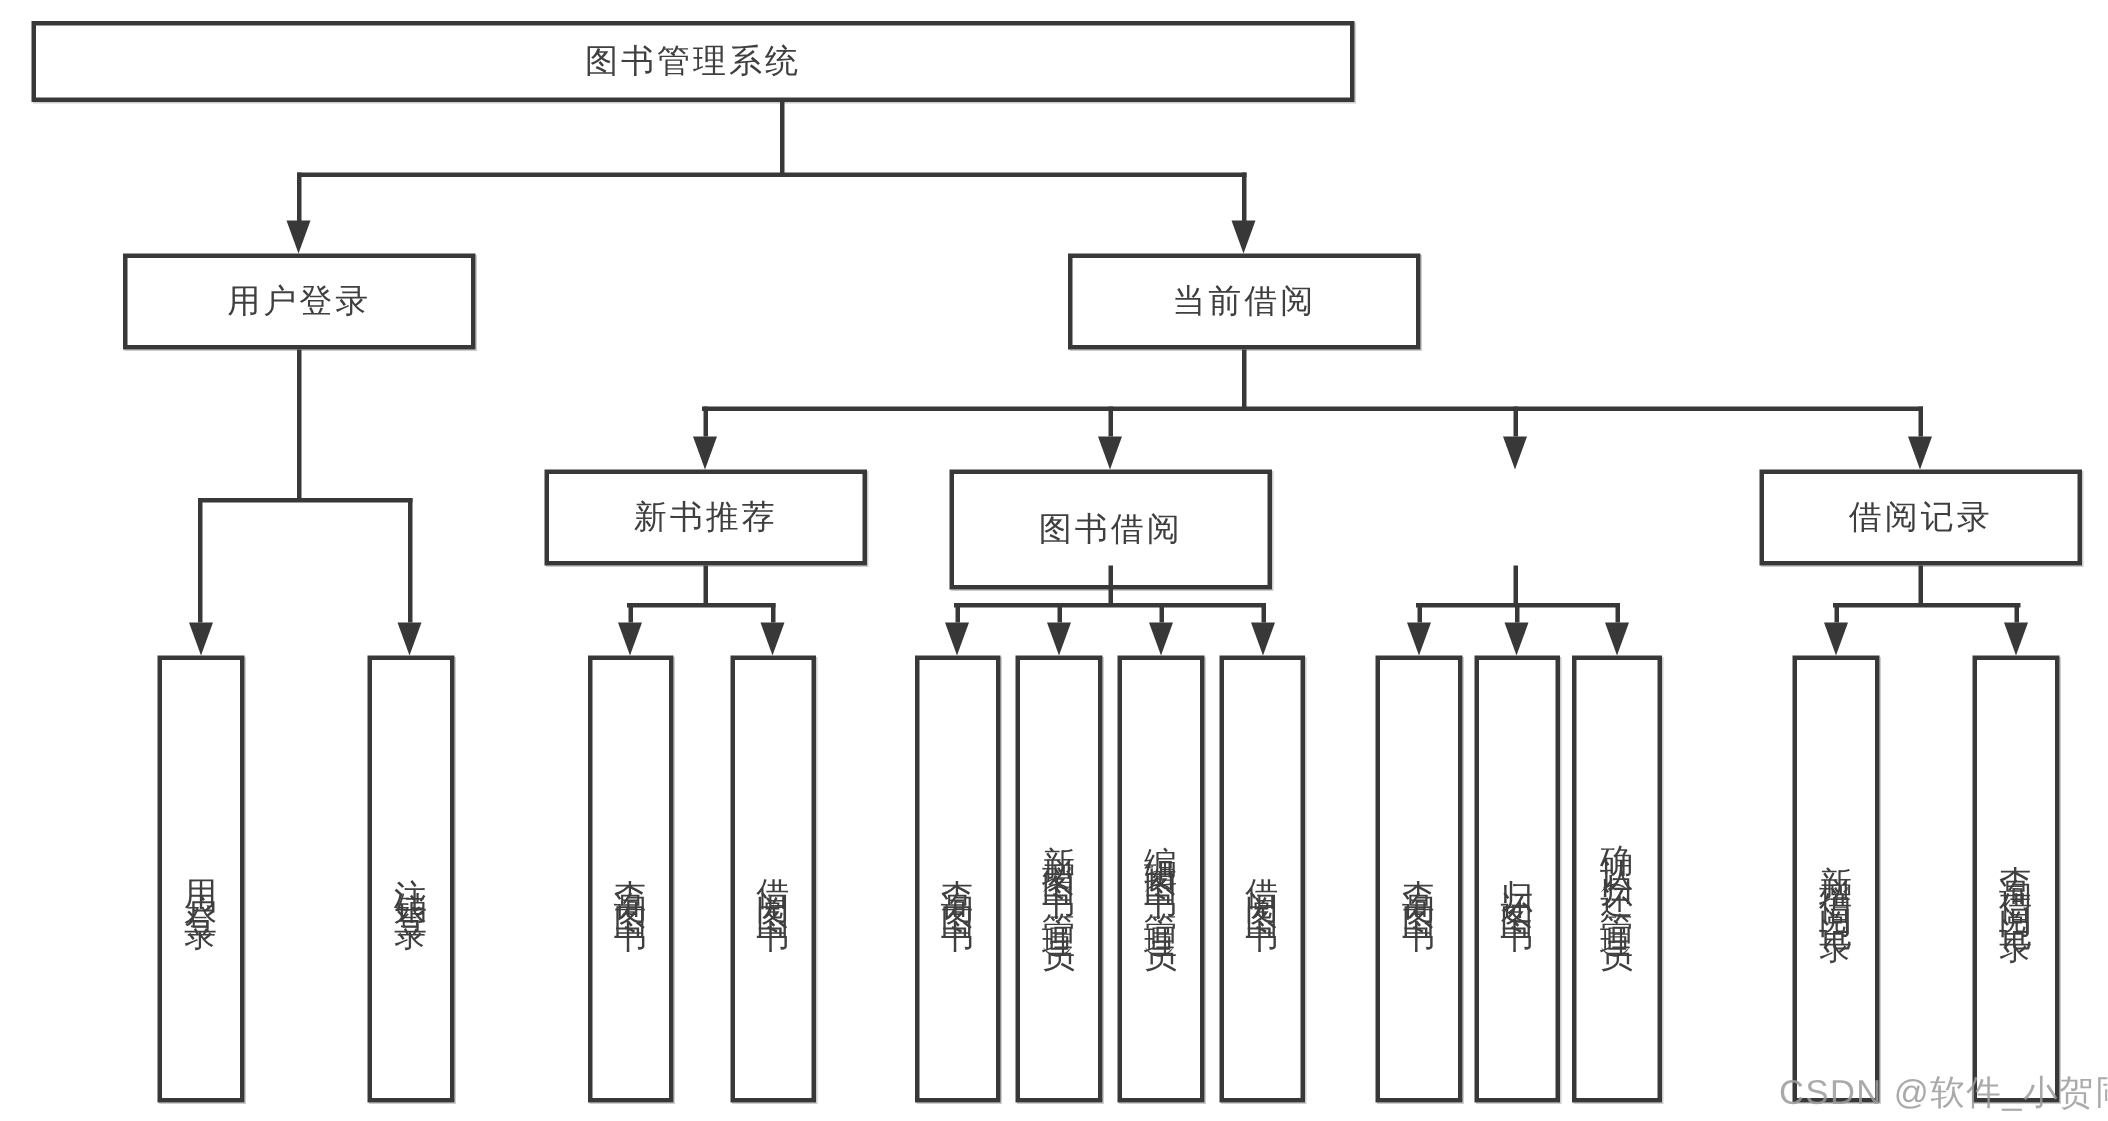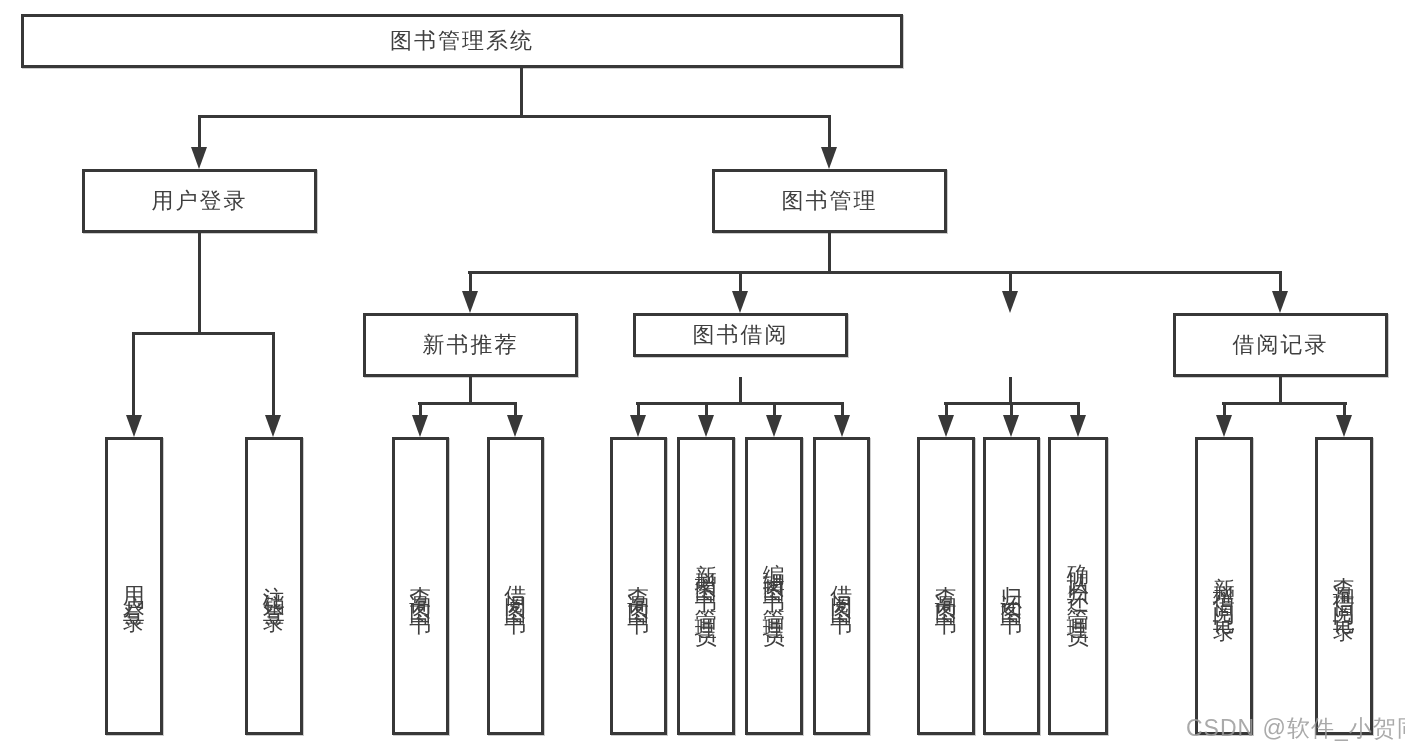--- a/index.html
+++ b/index.html
@@ -60,27 +60,27 @@
 <div class="canvas">
 
   <div class="box" style="left:21px;top:14px;width:882px;height:54px">
     <span class="lbl">图书管理系统</span>
   </div>
 
   <div class="box" style="left:82px;top:169px;width:235px;height:64px">
     <span class="lbl">用户登录</span>
   </div>
   <div class="box" style="left:712px;top:169px;width:235px;height:64px">
-    <span class="lbl">图书管理</span>
+    <span class="lbl">当前借阅</span>
   </div>
 
   <div class="box" style="left:363px;top:313px;width:215px;height:64px">
     <span class="lbl">新书推荐</span>
   </div>
-  <div class="box" style="left:633px;top:313px;width:215px;height:44px">
+  <div class="box" style="left:633px;top:313px;width:215px;height:80px">
     <span class="lbl">图书借阅</span>
   </div>
   <div class="box" style="left:1173px;top:313px;width:215px;height:64px">
     <span class="lbl">借阅记录</span>
   </div>
 
   <div class="box leaf" style="left:105px;top:437px;width:58px;height:298px">
     <span class="lbl">用户登录</span>
   </div>
   <div class="box leaf" style="left:245px;top:437px;width:58px;height:298px">

